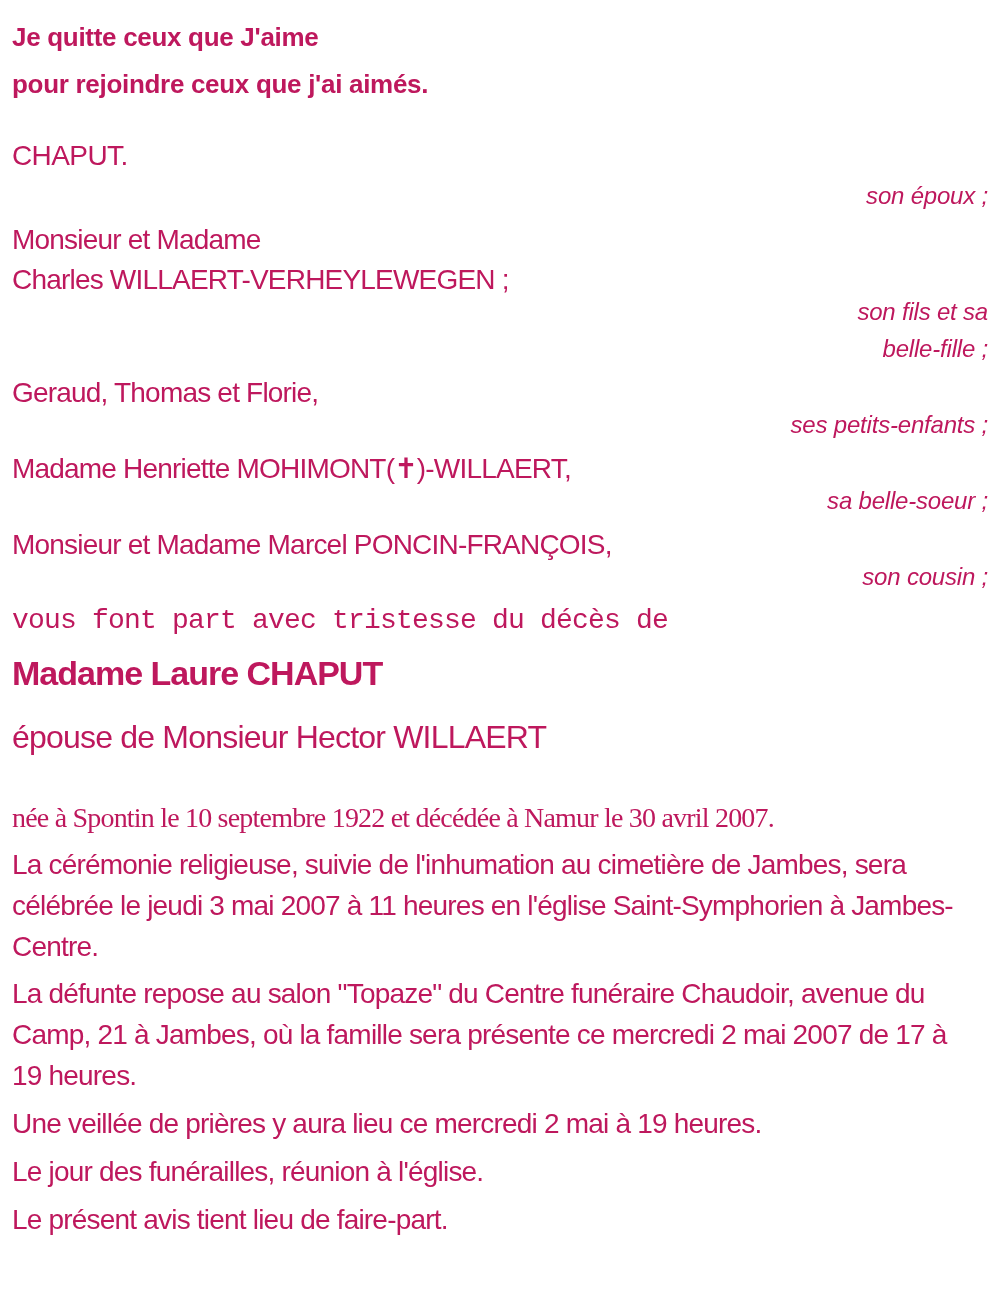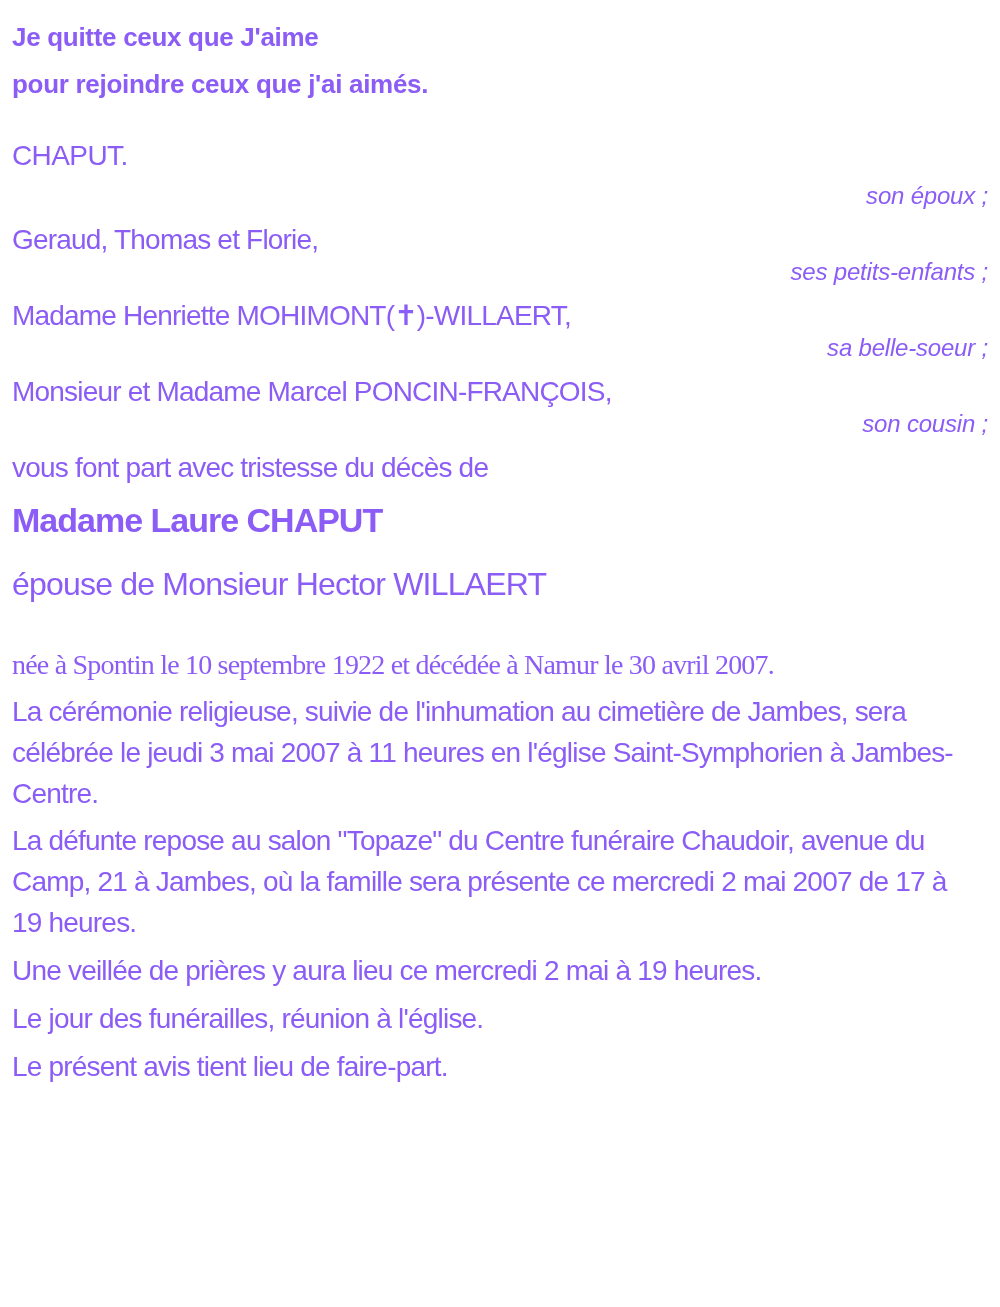--- a/index.html
+++ b/index.html
@@ -7,21 +7,21 @@
     padding: 0;
     background: #ffffff;
   }
   .page {
     position: relative;
     width: 1000px;
     height: 1307px;
     box-sizing: border-box;
     padding: 14px 12px 0 12px;
     background: #ffffff;
-    color: #8b5cf6;
+    color: #be185d;
     font-family: "Liberation Sans", sans-serif;
     overflow: hidden;
   }
   .quote {
     font-size: 26px;
     font-weight: 700;
     line-height: 47px;
     letter-spacing: -0.3px;
     margin: 0;
   }
@@ -52,20 +52,21 @@
     margin: 0;
   }
   .relation + .relation {
     margin-top: 13px;
   }
   .announce {
     font-size: 28px;
     line-height: 40px;
     letter-spacing: -0.8px;
     margin: 8px 0 0 0;
+    font-family: Liberation Mono, monospace;
   }
   .deceased-name {
     font-size: 34px;
     font-weight: 700;
     line-height: 48px;
     letter-spacing: -1px;
     margin: 8px 0 0 0;
   }
   .spouse {
     font-size: 32px;
@@ -102,20 +103,26 @@
     <p class="quote">pour rejoindre ceux que j'ai aimés.</p>
     <p class="author">CHAPUT.</p>
   </header>
 
   <section class="relatives">
 
     <div class="relative">
       <p class="relation">son époux ;</p>
     </div>
 
+    <div class="relative">
+      <p class="name">Monsieur et Madame</p>
+      <p class="name">Charles WILLAERT-VERHEYLEWEGEN ;</p>
+      <p class="relation">son fils et sa</p>
+      <p class="relation">belle-fille ;</p>
+    </div>
 
     <div class="relative">
       <p class="name">Geraud, Thomas et Florie,</p>
       <p class="relation">ses petits-enfants ;</p>
     </div>
 
     <div class="relative">
       <p class="name">Madame Henriette MOHIMONT(✝)-WILLAERT,</p>
       <p class="relation">sa belle-soeur ;</p>
     </div>

